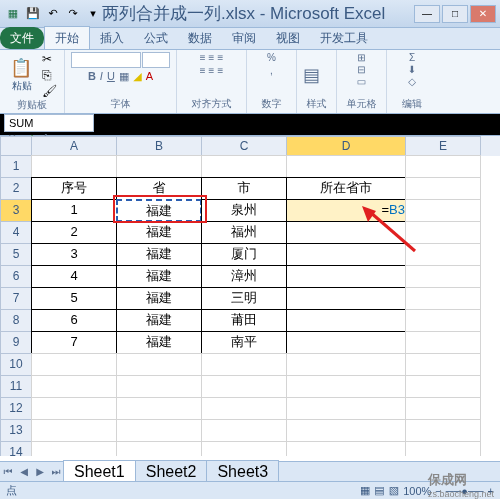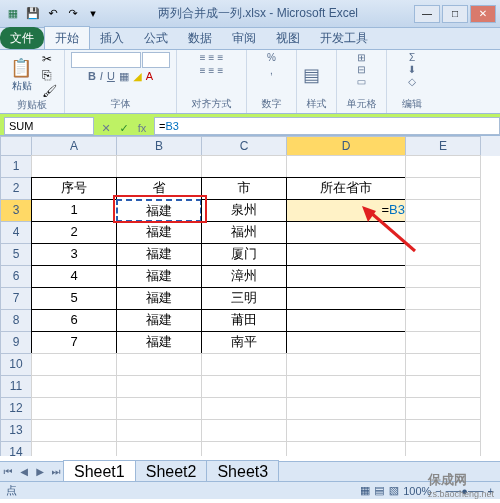--- a/index.html
+++ b/index.html
@@ -1,41 +1,41 @@
 <!DOCTYPE html>
 <html><head>
 <meta charset="utf-8">
 <style>
   * { box-sizing: border-box; margin: 0; padding: 0; font-family: "Microsoft YaHei", Arial, sans-serif; }
   body { width: 500px; height: 503px; background: #fff; overflow: hidden; position: relative; font-size: 12px; }
   
   .titlebar { height: 28px; background: linear-gradient(#dbe7f5, #c3d6ec); display: flex; align-items: center; padding: 0 4px; border-bottom: 1px solid #9db9d9; }
   .qat { display: flex; gap: 2px; align-items: center; }
   .qat-btn { width: 18px; height: 18px; display: flex; align-items: center; justify-content: center; font-size: 11px; }
-  .title-text { flex: 1; text-align: center; color: #3b5a82; font-size: 12px; }
+  .title-text { flex: 1; text-align: left; color: #3b5a82; font-size: 17px; }
   .winbtns { display: flex; gap: 2px; }
   .winbtn { width: 26px; height: 18px; background: #e1e9f4; border: 1px solid #9db9d9; display: flex; align-items: center; justify-content: center; font-size: 10px; }
   .winbtn.close { background: #d97a6c; color: #fff; }
   
   .ribbon-tabs { height: 22px; background: #dbe7f5; display: flex; align-items: flex-end; border-bottom: 1px solid #9db9d9; }
   .rtab { padding: 3px 10px 2px; font-size: 12px; color: #3b5a82; }
   .rtab.file { background: #217346; color: #fff; border-radius: 10px; }
   .rtab.active { background: #f1f6fb; border: 1px solid #9db9d9; border-bottom: none; }
   
   .ribbon { height: 64px; background: #f1f6fb; border-bottom: 1px solid #9db9d9; display: flex; }
   .rgroup { border-right: 1px solid #cdd9e8; padding: 2px 6px; display: flex; flex-direction: column; justify-content: space-between; min-width: 40px; }
   .rgroup-body { flex: 1; display: flex; align-items: center; gap: 4px; }
   .rgroup-label { font-size: 10px; color: #5a7090; text-align: center; }
   .big-btn { width: 32px; height: 38px; display: flex; flex-direction: column; align-items: center; justify-content: center; font-size: 10px; color: #3b5a82; }
   .mini { width: 16px; height: 14px; display: inline-block; }
   .font-box { display: flex; flex-direction: column; gap: 2px; }
   .font-row { display: flex; gap: 1px; }
   .font-sel { border: 1px solid #a7bcd6; background: #fff; font-size: 10px; padding: 1px 2px; height: 16px; }
   
-  .namebox-row { height: 22px; display: flex; align-items: flex-end; background: #bef264; border-bottom: 1px solid #9db9d9; }
+  .namebox-row { height: 22px; display: flex; align-items: flex-start; background: #000000; border-bottom: 1px solid #9db9d9; flex-direction: column; }
   .namebox { width: 90px; border: 1px solid #a7bcd6; background: #fff; padding: 2px 4px; font-size: 11px; margin-left: 4px; }
   .fx-icons { display: flex; gap: 2px; padding: 0 4px; color: #6a7a90; font-size: 11px; }
   .fx-icons span { width: 16px; text-align: center; }
   .formula-bar { flex: 1; border: 1px solid #a7bcd6; background: #fff; padding: 2px 4px; font-size: 11px; display: flex; align-items: center; }
   .formula-bar .ref { color: #0070c0; }
   
   .sheet { position: relative; overflow: hidden; }
   .col-headers { display: flex; height: 20px; background: #e8eef7; }
   .corner { width: 32px; border: 1px solid #b6c4d8; background: #e8eef7; }
   .ch { border: 1px solid #b6c4d8; text-align: center; font-size: 12px; color: #3b5a82; line-height: 18px; margin-left: -1px; }

